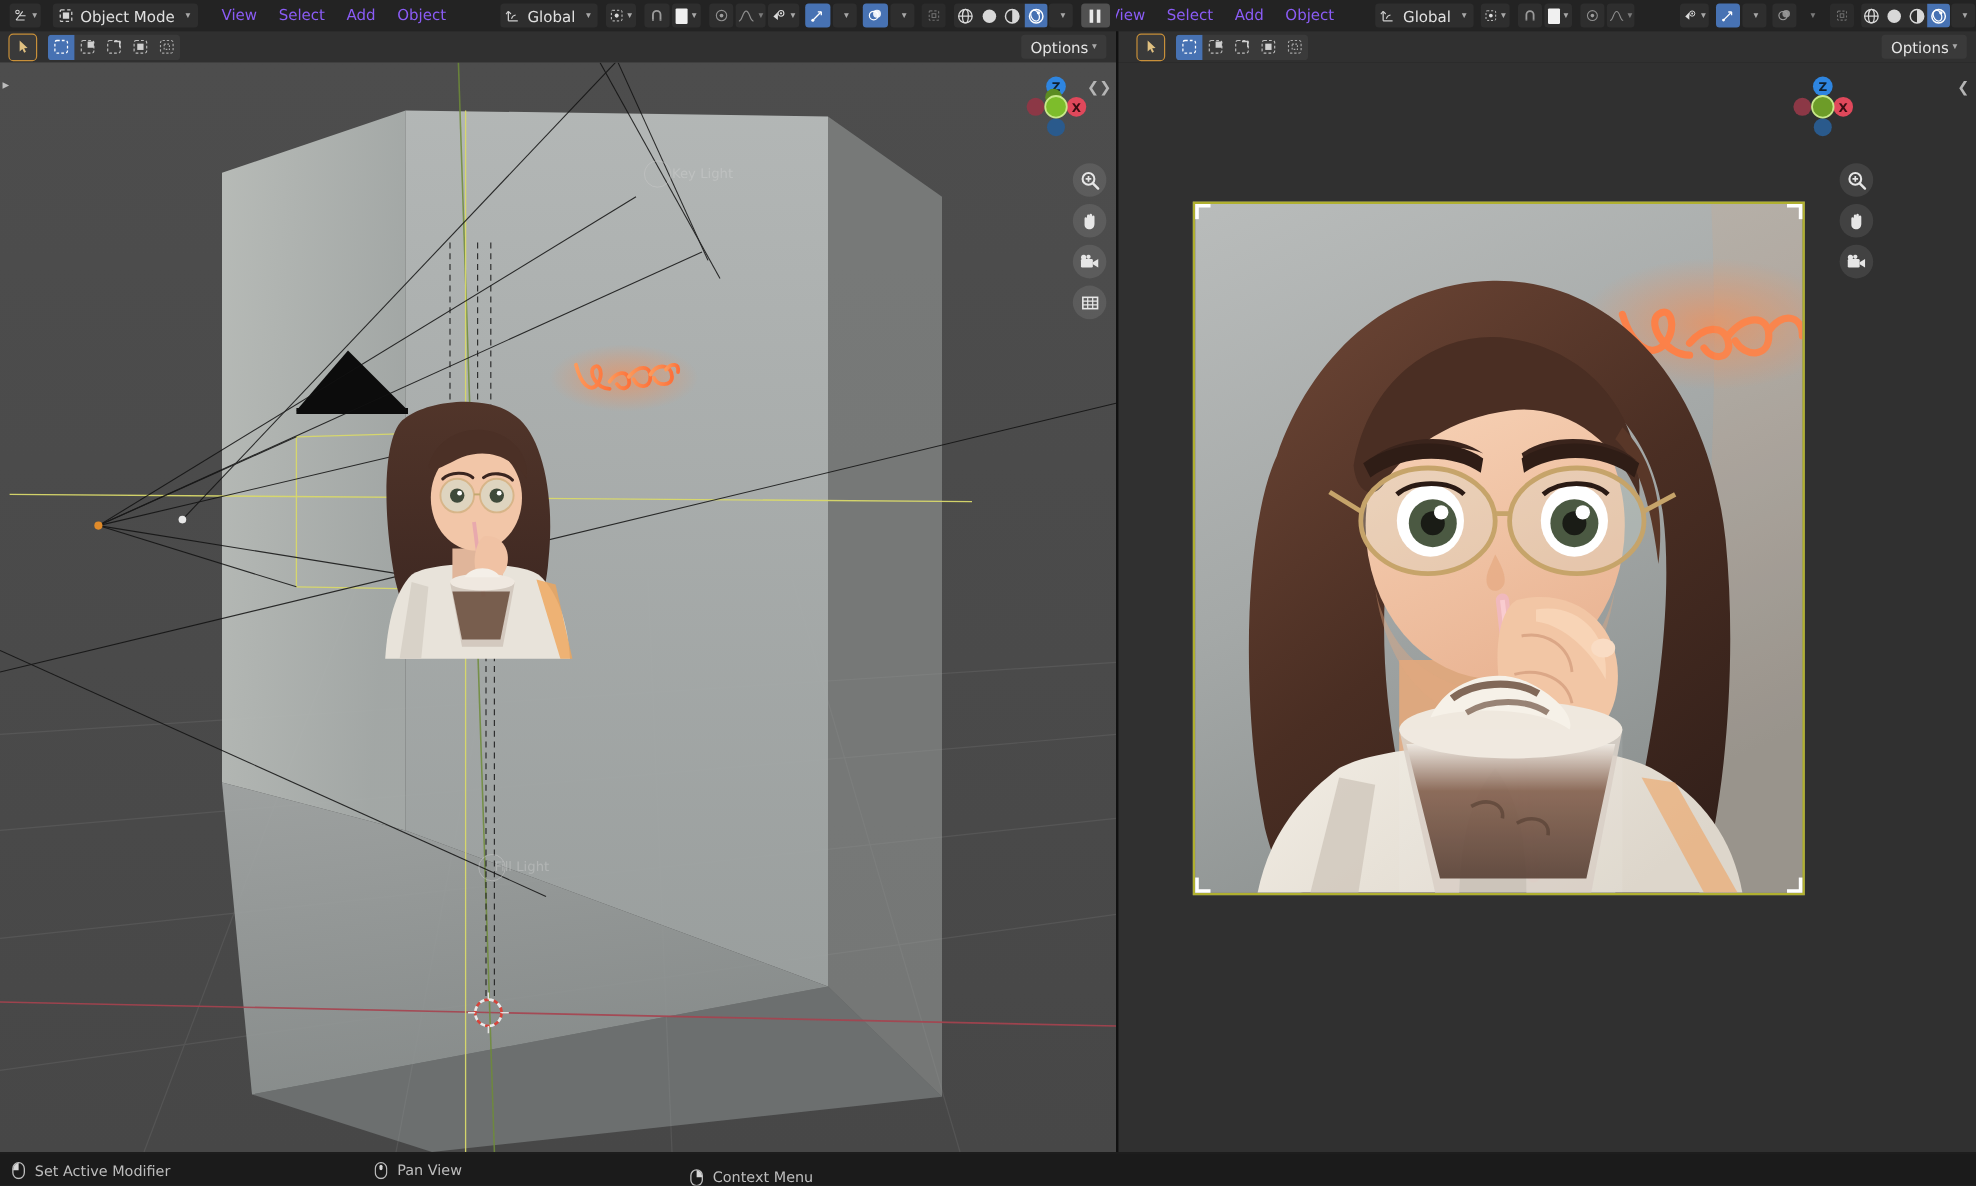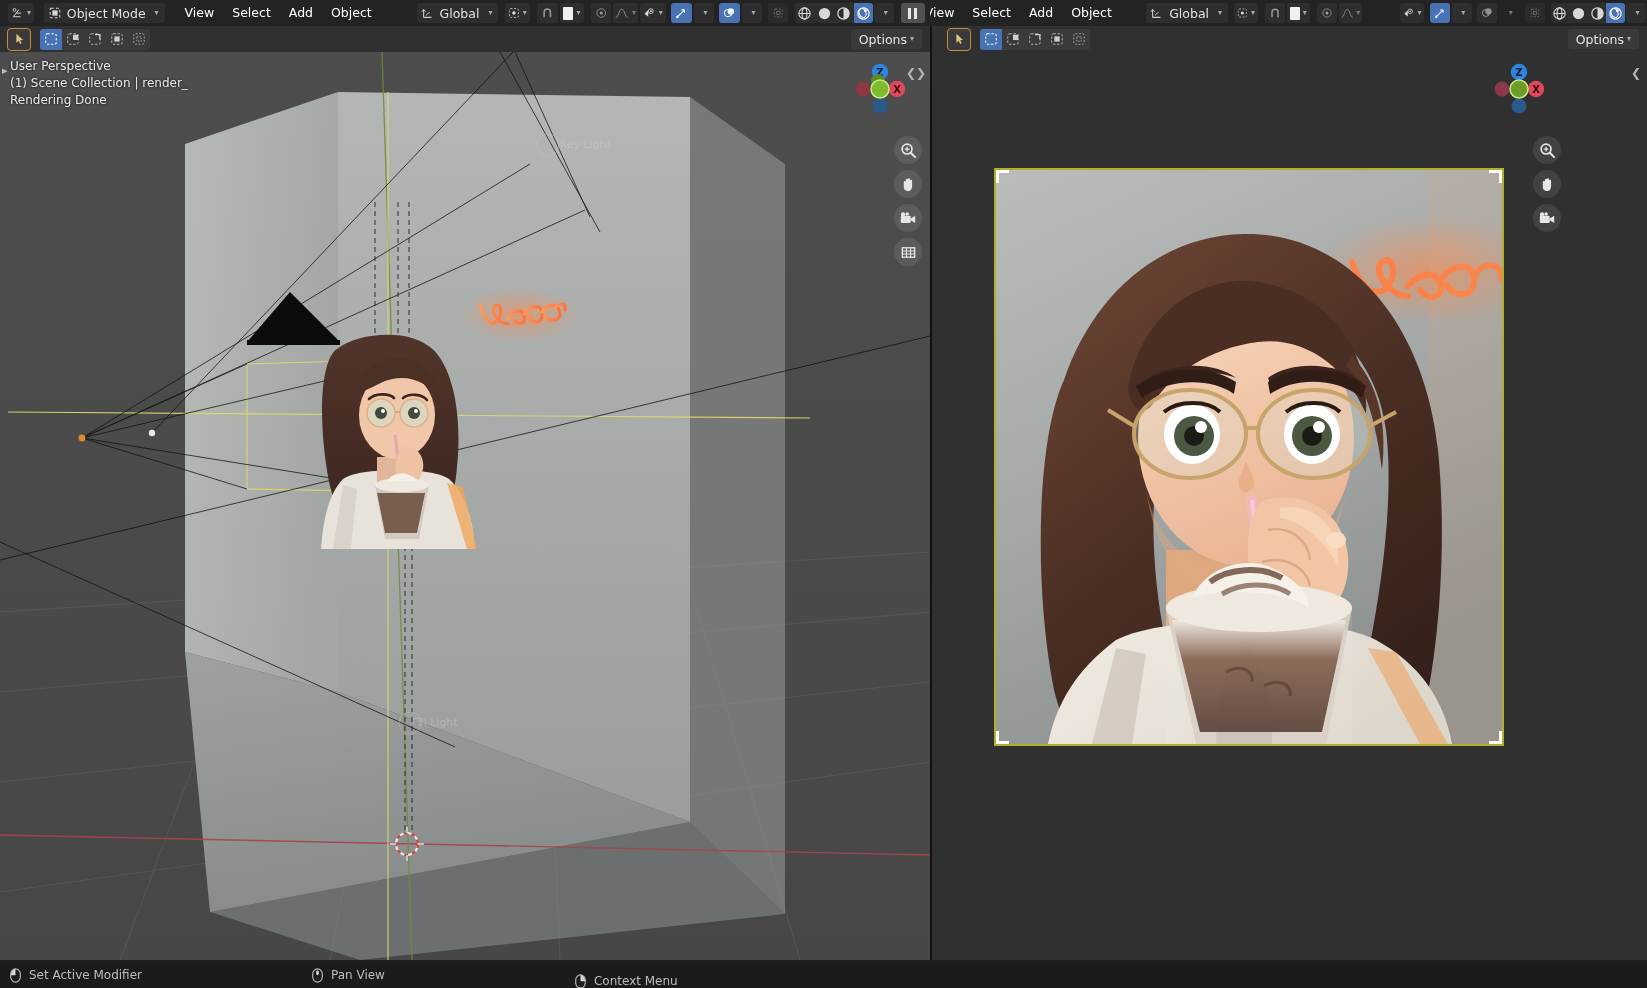--- a/index.html
+++ b/index.html
@@ -24,21 +24,21 @@
   .tb-btn{
     height:20px; min-width:20px; display:flex; align-items:center; justify-content:center;
     background:#2e2e2e; border-radius:3px; margin:0 1px; padding:0 4px; color:#d4d4d4;
     font-size:12px; cursor:pointer; position:relative;
   }
   .tb-btn.flat{ background:transparent; }
   .tb-btn.on{ background:#4772b3; color:#fff; }
   .tb-btn.dim{ color:#8a8a8a; background:#2e2e2e; }
   .tb-sep{ width:10px; }
   .tb-menu{
-    padding:0 9px; height:20px; line-height:20px; color:#ffffff; font-size:12.5px;
+    padding:0 9px; height:20px; line-height:20px; color:#8b5cf6; font-size:12.5px;
     background:transparent; cursor:pointer; white-space:nowrap;
   }
   .caret{ font-size:8px; color:#a8a8a8; margin-left:3px; display:inline-block; transform:translateY(-1px); }
   .modebox{
     display:flex; align-items:center; background:#2e2e2e; border-radius:3px; height:20px;
     padding:0 6px 0 4px; margin-right:2px; cursor:pointer;
   }
   .modebox .lbl{ margin:0 6px 0 5px; font-size:12.5px; color:#e0e0e0; white-space:nowrap;}
   .globalbox{
     display:flex; align-items:center; background:#2e2e2e; border-radius:3px; height:20px;
@@ -655,25 +655,20 @@
         </g>
 
         <g transform="translate(407,792)">
           <circle r="11" fill="none" stroke="#d8443a" stroke-width="2.2" stroke-dasharray="4 4"></circle>
           <circle r="11" fill="none" stroke="#e8e8e8" stroke-width="2.2" stroke-dasharray="4 4" stroke-dashoffset="4"></circle>
           <path d="M0 -17 L0 -11 M0 11 L0 17 M-17 0 L-11 0 M11 0 L17 0" stroke="#e2e2e2" stroke-width="1.3"></path>
         </g>
       </svg>
     </div>
 
-    <div class="overlaytext">
-      <div>User Perspective</div>
-      <div>(1) Scene Collection | render_</div>
-      <div>Rendering Done</div>
-    </div>
     <div class="collapse-arrow">▸</div>
 
     <div class="gizmo" style="right:18px; top:5px;">
       <svg width="64" height="64" viewBox="0 0 64 64">
         <line x1="32" y1="32" x2="32" y2="15" stroke="#2e85e0" stroke-width="2.2"></line>
         <line x1="32" y1="32" x2="49" y2="32" stroke="#e0485b" stroke-width="2.2"></line>
         <line x1="32" y1="32" x2="30" y2="24" stroke="#7dbd2b" stroke-width="2.2"></line>
         <circle cx="15" cy="32" r="7.5" fill="#8c3846"></circle>
         <circle cx="32" cy="49" r="7.5" fill="#2a5a8c"></circle>
         <circle cx="32" cy="15" r="8.2" fill="#2e85e0"></circle>
@@ -866,21 +861,21 @@
           <circle cx="4.5" cy="4.5" r="2.4" fill="#e6e6e6"></circle>
           <circle cx="9" cy="4" r="2" fill="#e6e6e6"></circle>
         </svg>
       </div>
     </div>
 
     <div class="side-collapse" style="right:6px; top:14px;">❮</div>
   </div>
 
   <div class="statusbar">
-    <div class="sb-item" style="margin-left:10px;">
+    <div class="sb-item" style="margin-left:10px;align-items:flex-end;">
       <span class="mouse">
         <svg width="11" height="15" viewBox="0 0 12 16">
           <rect x="0.8" y="0.8" width="10.4" height="14.4" rx="5.2" fill="none" stroke="#bdbdbd" stroke-width="1.2"></rect>
           <path d="M1 7.6 A5.2 6.8 0 0 1 6 0.8 L6 7.6 Z" fill="#d6d6d6"></path>
         </svg>
       </span>
       <span>Set Active Modifier</span>
     </div>
 
     <div class="sb-item" style="margin-left:170px;">

